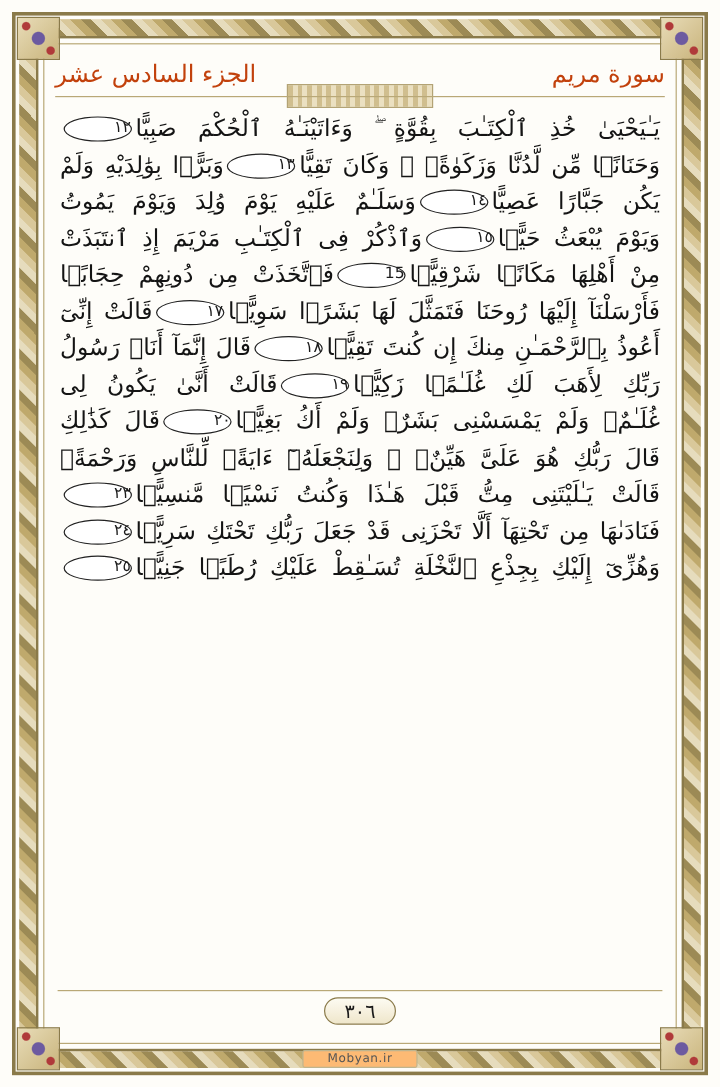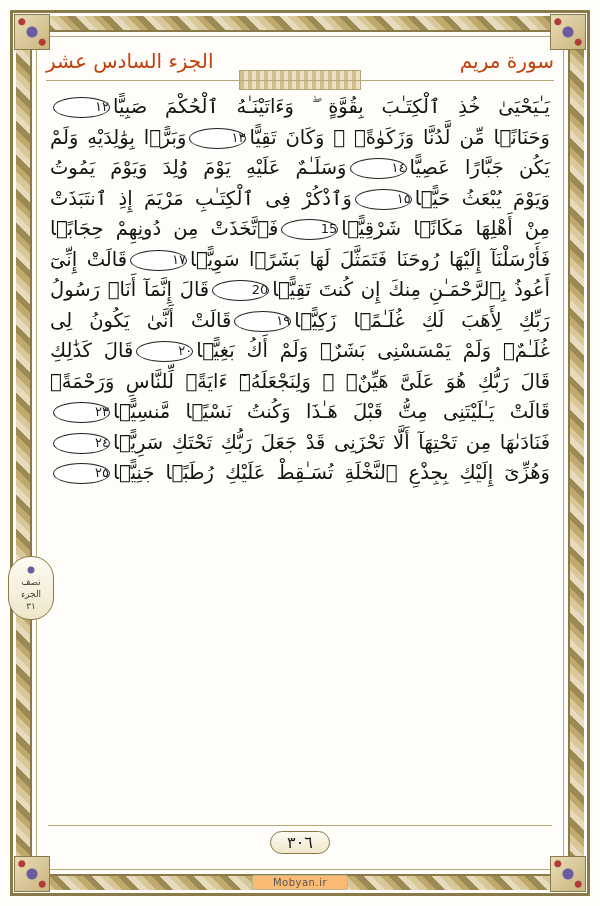--- a/index.html
+++ b/index.html
@@ -191,34 +191,28 @@
   <div class="hdr-orn"></div>
   <div class="header-rule"></div>
 
   <div class="mushaf" id="mushaf">
       <div class="ayah-line justify"><span>يَـٰيَحْيَىٰ خُذِ ٱلْكِتَـٰبَ بِقُوَّةٍ ۖ وَءَاتَيْنَـٰهُ ٱلْحُكْمَ صَبِيًّا</span><span class="marker">١٢</span></div>
       <div class="ayah-line justify"><span>وَحَنَانًۭا مِّن لَّدُنَّا وَزَكَوٰةًۭ ۖ وَكَانَ تَقِيًّا</span><span class="marker">١٣</span><span>وَبَرًّۢا بِوَٰلِدَيْهِ وَلَمْ</span></div>
       <div class="ayah-line justify"><span>يَكُن جَبَّارًا عَصِيًّا</span><span class="marker">١٤</span><span>وَسَلَـٰمٌ عَلَيْهِ يَوْمَ وُلِدَ وَيَوْمَ يَمُوتُ</span></div>
       <div class="ayah-line justify"><span>وَيَوْمَ يُبْعَثُ حَيًّۭا</span><span class="marker">١٥</span><span>وَٱذْكُرْ فِى ٱلْكِتَـٰبِ مَرْيَمَ إِذِ ٱنتَبَذَتْ</span></div>
       <div class="ayah-line justify"><span>مِنْ أَهْلِهَا مَكَانًۭا شَرْقِيًّۭا</span><span class="marker">15</span><span>فَٱتَّخَذَتْ مِن دُونِهِمْ حِجَابًۭا</span></div>
       <div class="ayah-line justify"><span>فَأَرْسَلْنَآ إِلَيْهَا رُوحَنَا فَتَمَثَّلَ لَهَا بَشَرًۭا سَوِيًّۭا</span><span class="marker">١٧</span><span>قَالَتْ إِنِّىٓ</span></div>
-      <div class="ayah-line justify"><span>أَعُوذُ بِٱلرَّحْمَـٰنِ مِنكَ إِن كُنتَ تَقِيًّۭا</span><span class="marker">20</span><span>قَالَ إِنَّمَآ أَنَا۠ رَسُولُ</span></div>
+      <div class="ayah-line justify"><span>أَعُوذُ بِٱلرَّحْمَـٰنِ مِنكَ إِن كُنتَ تَقِيًّۭا</span><span class="marker">١٨</span><span>قَالَ إِنَّمَآ أَنَا۠ رَسُولُ</span></div>
       <div class="ayah-line justify"><span>رَبِّكِ لِأَهَبَ لَكِ غُلَـٰمًۭا زَكِيًّۭا</span><span class="marker">١٩</span><span>قَالَتْ أَنَّىٰ يَكُونُ لِى</span></div>
       <div class="ayah-line justify"><span>غُلَـٰمٌۭ وَلَمْ يَمْسَسْنِى بَشَرٌۭ وَلَمْ أَكُ بَغِيًّۭا</span><span class="marker">٢٠</span><span>قَالَ كَذَٰلِكِ</span></div>
       <div class="ayah-line justify"><span>قَالَ رَبُّكِ هُوَ عَلَىَّ هَيِّنٌۭ ۖ وَلِنَجْعَلَهُۥٓ ءَايَةًۭ لِّلنَّاسِ وَرَحْمَةًۭ</span></div>
       <div class="ayah-line justify"><span>قَالَتْ يَـٰلَيْتَنِى مِتُّ قَبْلَ هَـٰذَا وَكُنتُ نَسْيًۭا مَّنسِيًّۭا</span><span class="marker">٢٣</span></div>
       <div class="ayah-line justify"><span>فَنَادَىٰهَا مِن تَحْتِهَآ أَلَّا تَحْزَنِى قَدْ جَعَلَ رَبُّكِ تَحْتَكِ سَرِيًّۭا</span><span class="marker">٢٤</span></div>
       <div class="ayah-line justify"><span>وَهُزِّىٓ إِلَيْكِ بِجِذْعِ ٱلنَّخْلَةِ تُسَـٰقِطْ عَلَيْكِ رُطَبًۭا جَنِيًّۭا</span><span class="marker">٢٥</span></div>
     </div>
 
-  <div class="juz-badge">
-    <div class="top-orn"></div>
-    <span>نصف</span>
-    <span>الجزء</span>
-    <span>٣١</span>
-  </div>
 
   <div class="footer-rule"></div>
   <div class="footer">
     <div class="page-num">٣٠٦</div>
   </div>
   <div class="brand">Mobyan.ir</div>
 </div>
 
 </body></html>

